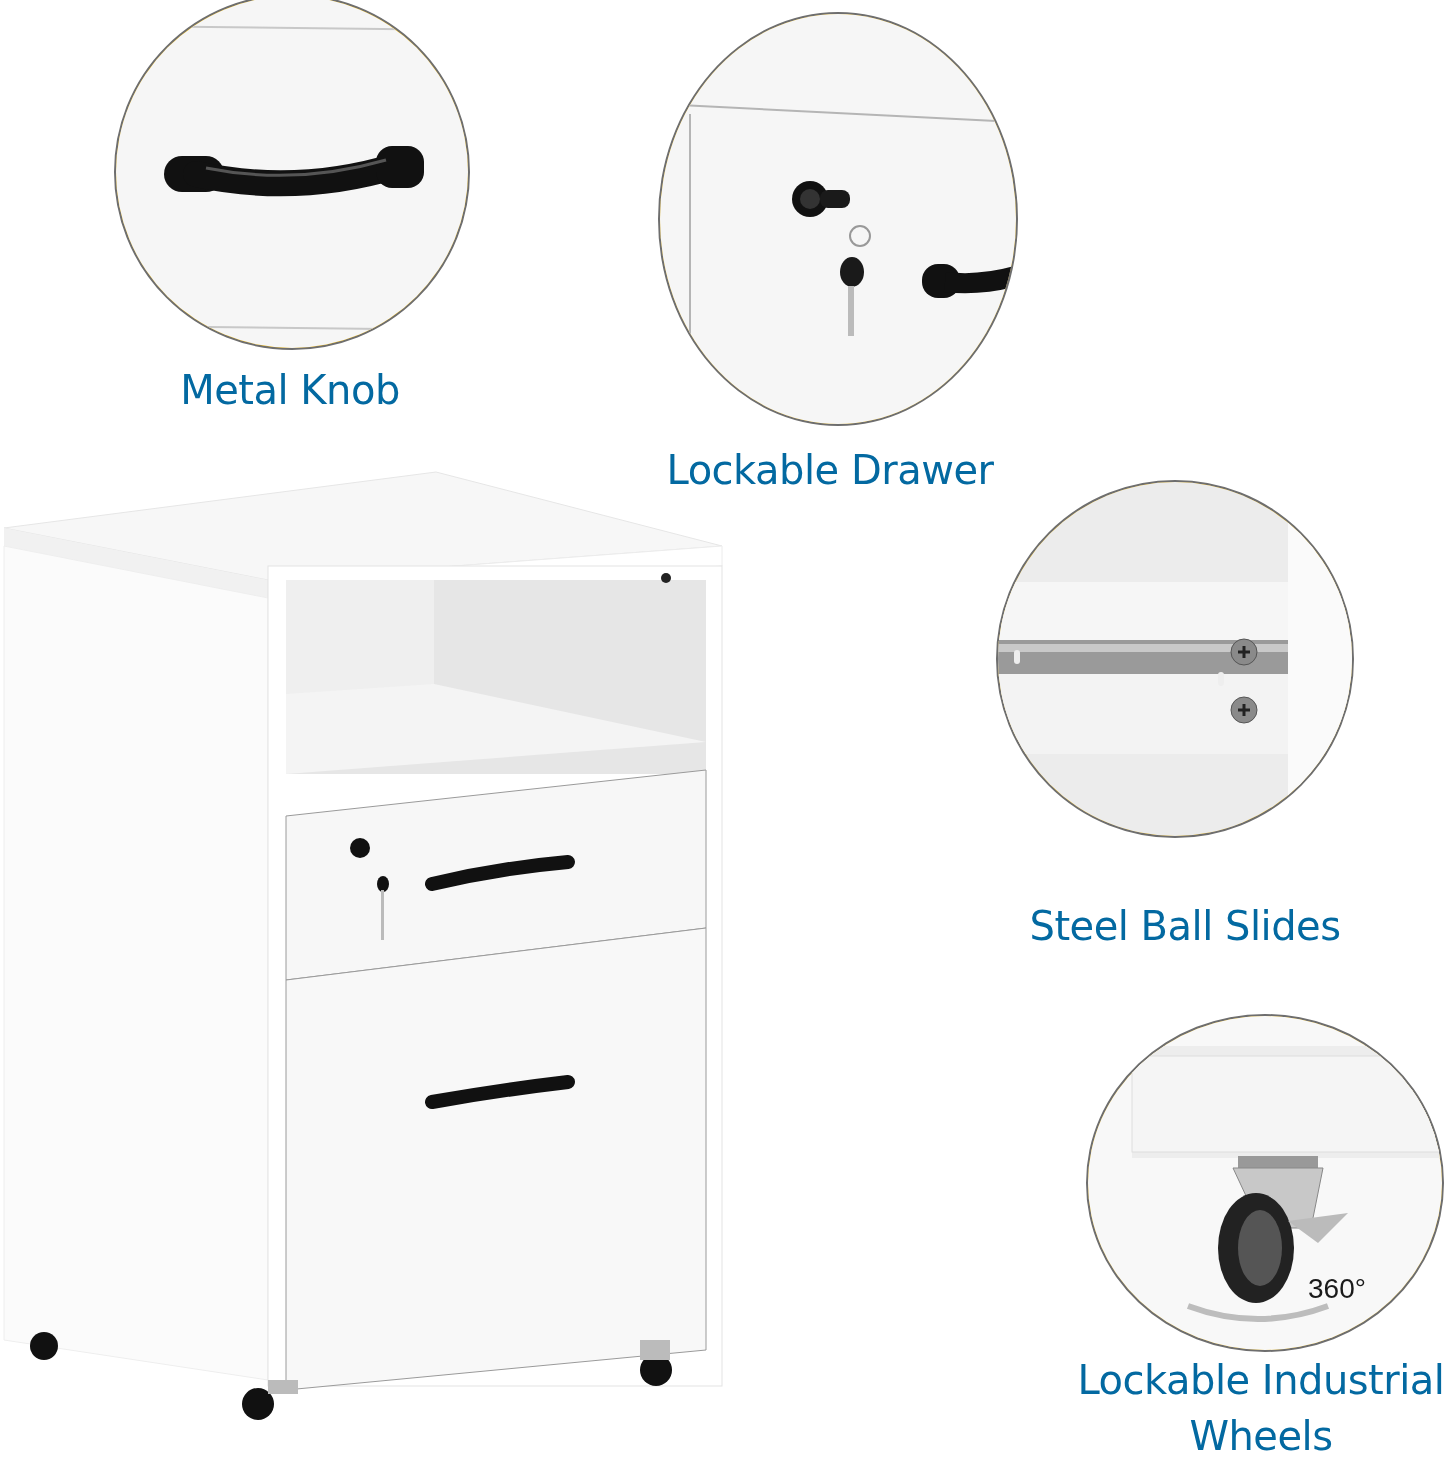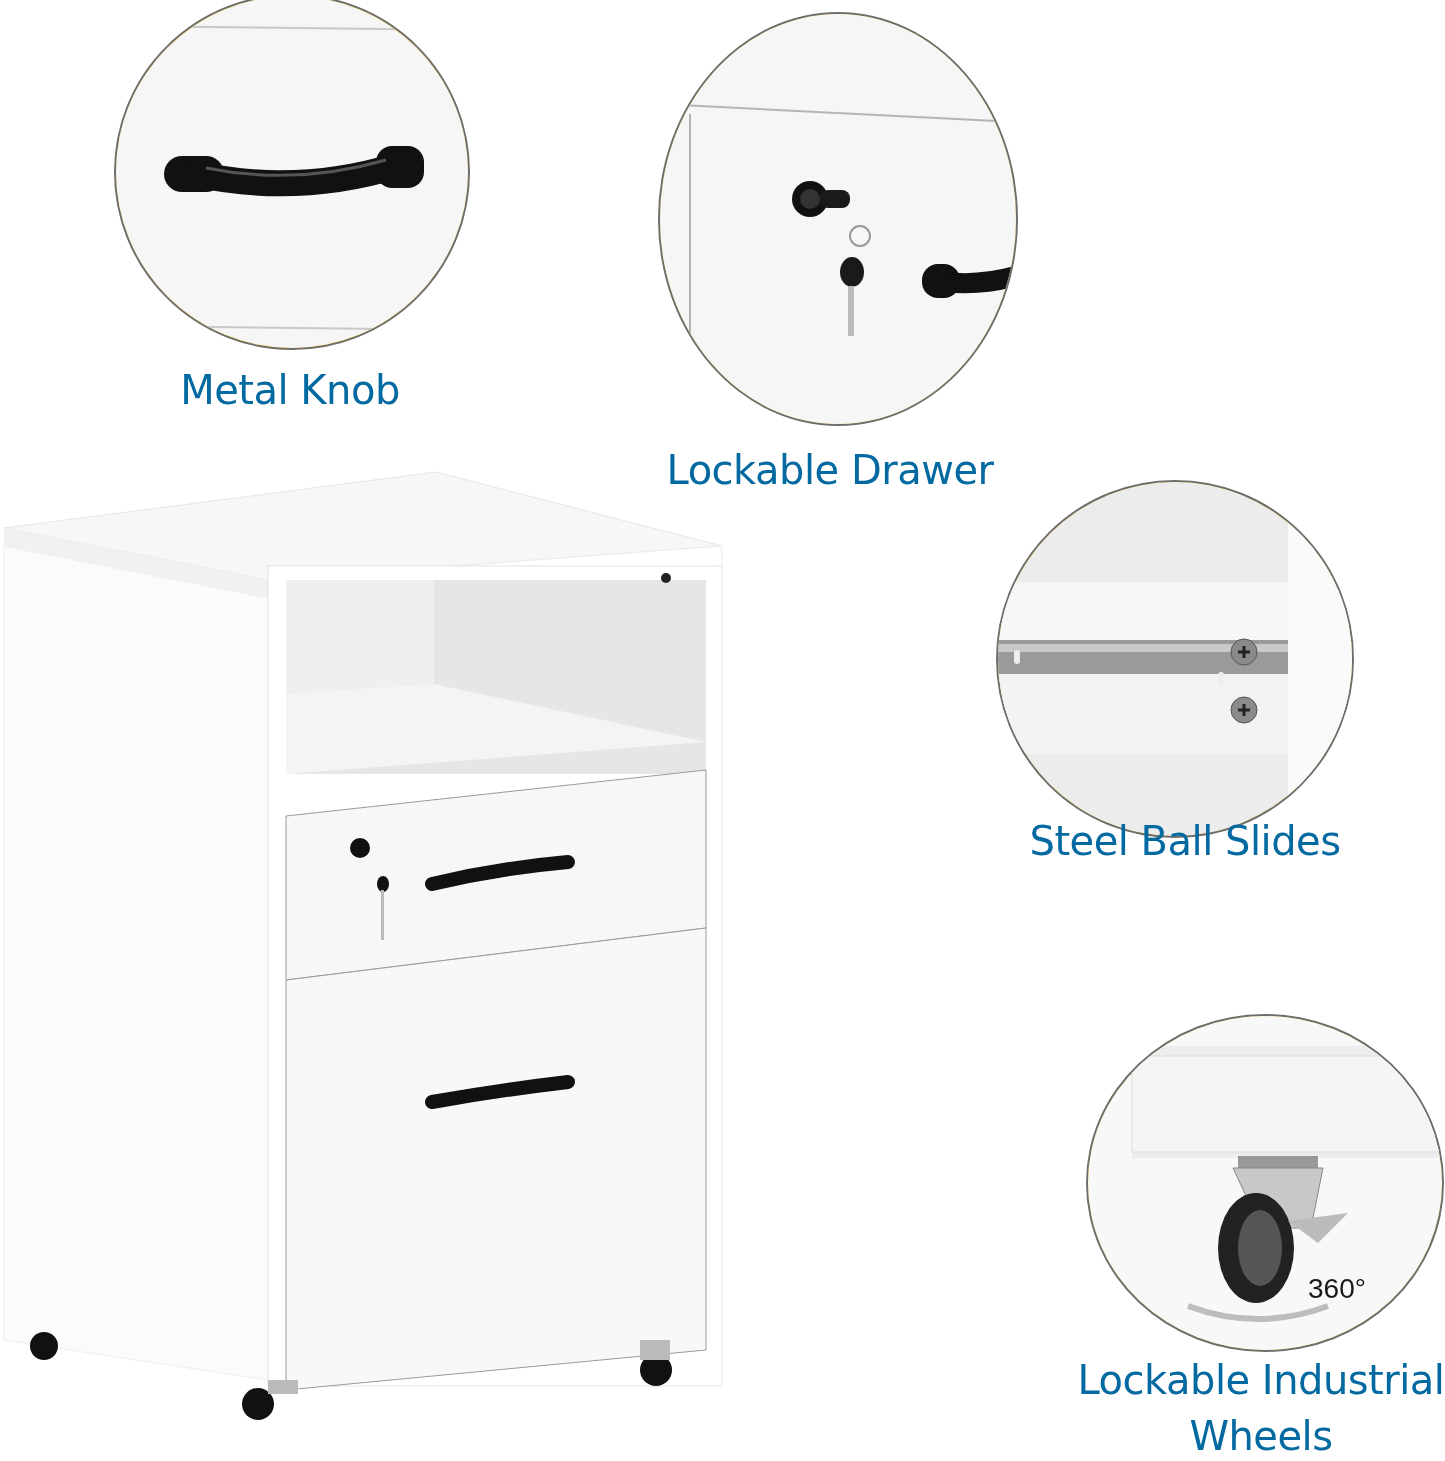--- a/index.html
+++ b/index.html
@@ -75,21 +75,21 @@
       <path d="M240 170 h12 M246 164 v12" stroke="#222" stroke-width="3"></path>
     </g>
     <g>
       <circle cx="246" cy="228" r="13" fill="#8a8a8a" stroke="#555"></circle>
       <path d="M240 228 h12 M246 222 v12" stroke="#222" stroke-width="3"></path>
     </g>
     <rect x="16" y="168" width="6" height="14" rx="3" fill="#eee"></rect>
     <rect x="220" y="190" width="6" height="14" rx="3" fill="#eee"></rect>
   </svg>
 </div>
-<div class="caption" style="left:1000px;top:819px;width:370px;">Steel Ball Slides</div>
+<div class="caption" style="left:1000px;top:904px;width:370px;">Steel Ball Slides</div>
 
 <div class="callout" style="left:1086px;top:1014px;width:354px;height:334px;">
   <svg width="354" height="334" viewBox="0 0 354 334">
     <rect width="354" height="334" fill="#f8f8f8"></rect>
     <rect x="44" y="30" width="310" height="112" fill="#ededed"></rect>
     <rect x="44" y="40" width="310" height="96" fill="#f5f5f5" stroke="#ddd"></rect>
     <g>
       <rect x="150" y="140" width="80" height="12" fill="#999"></rect>
       <path d="M145 152 h90 l-12 60 h-50 z" fill="#c8c8c8" stroke="#888"></path>
       <ellipse cx="168" cy="232" rx="38" ry="55" fill="#222"></ellipse>

